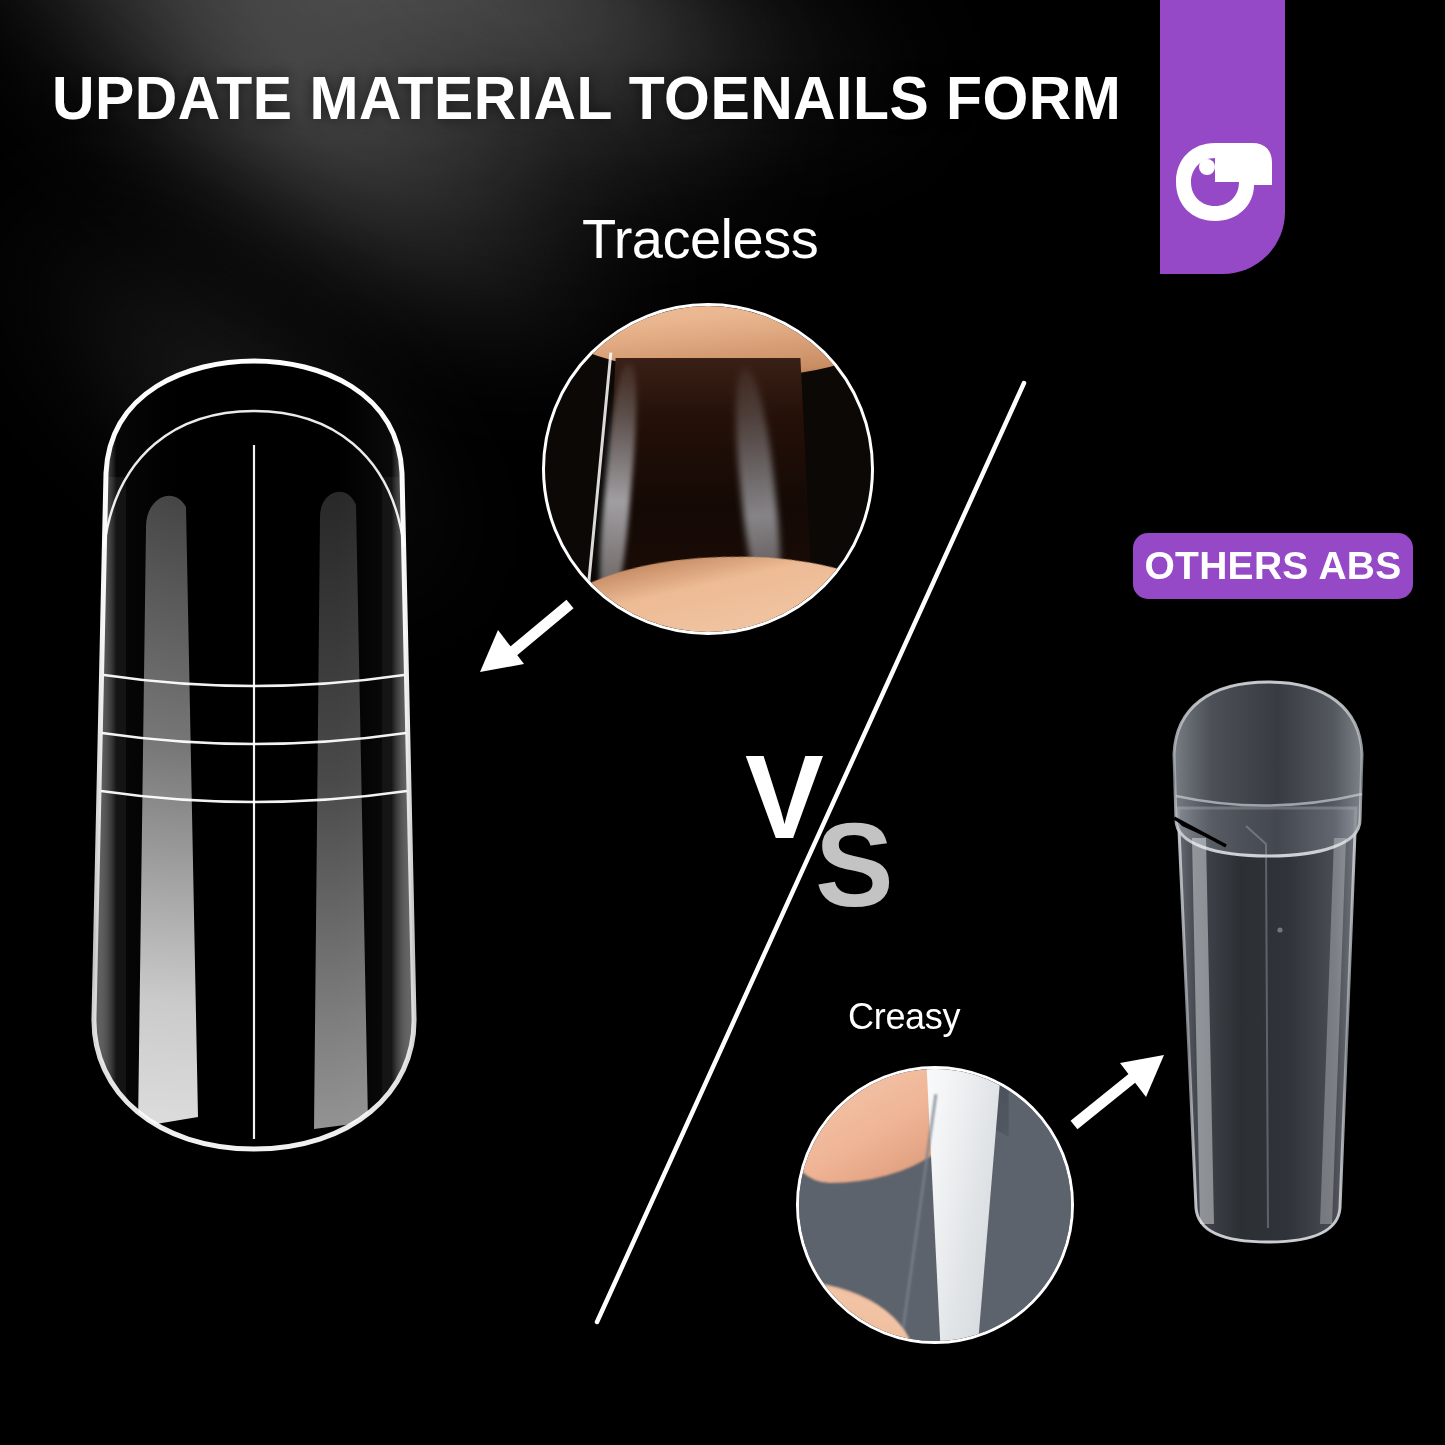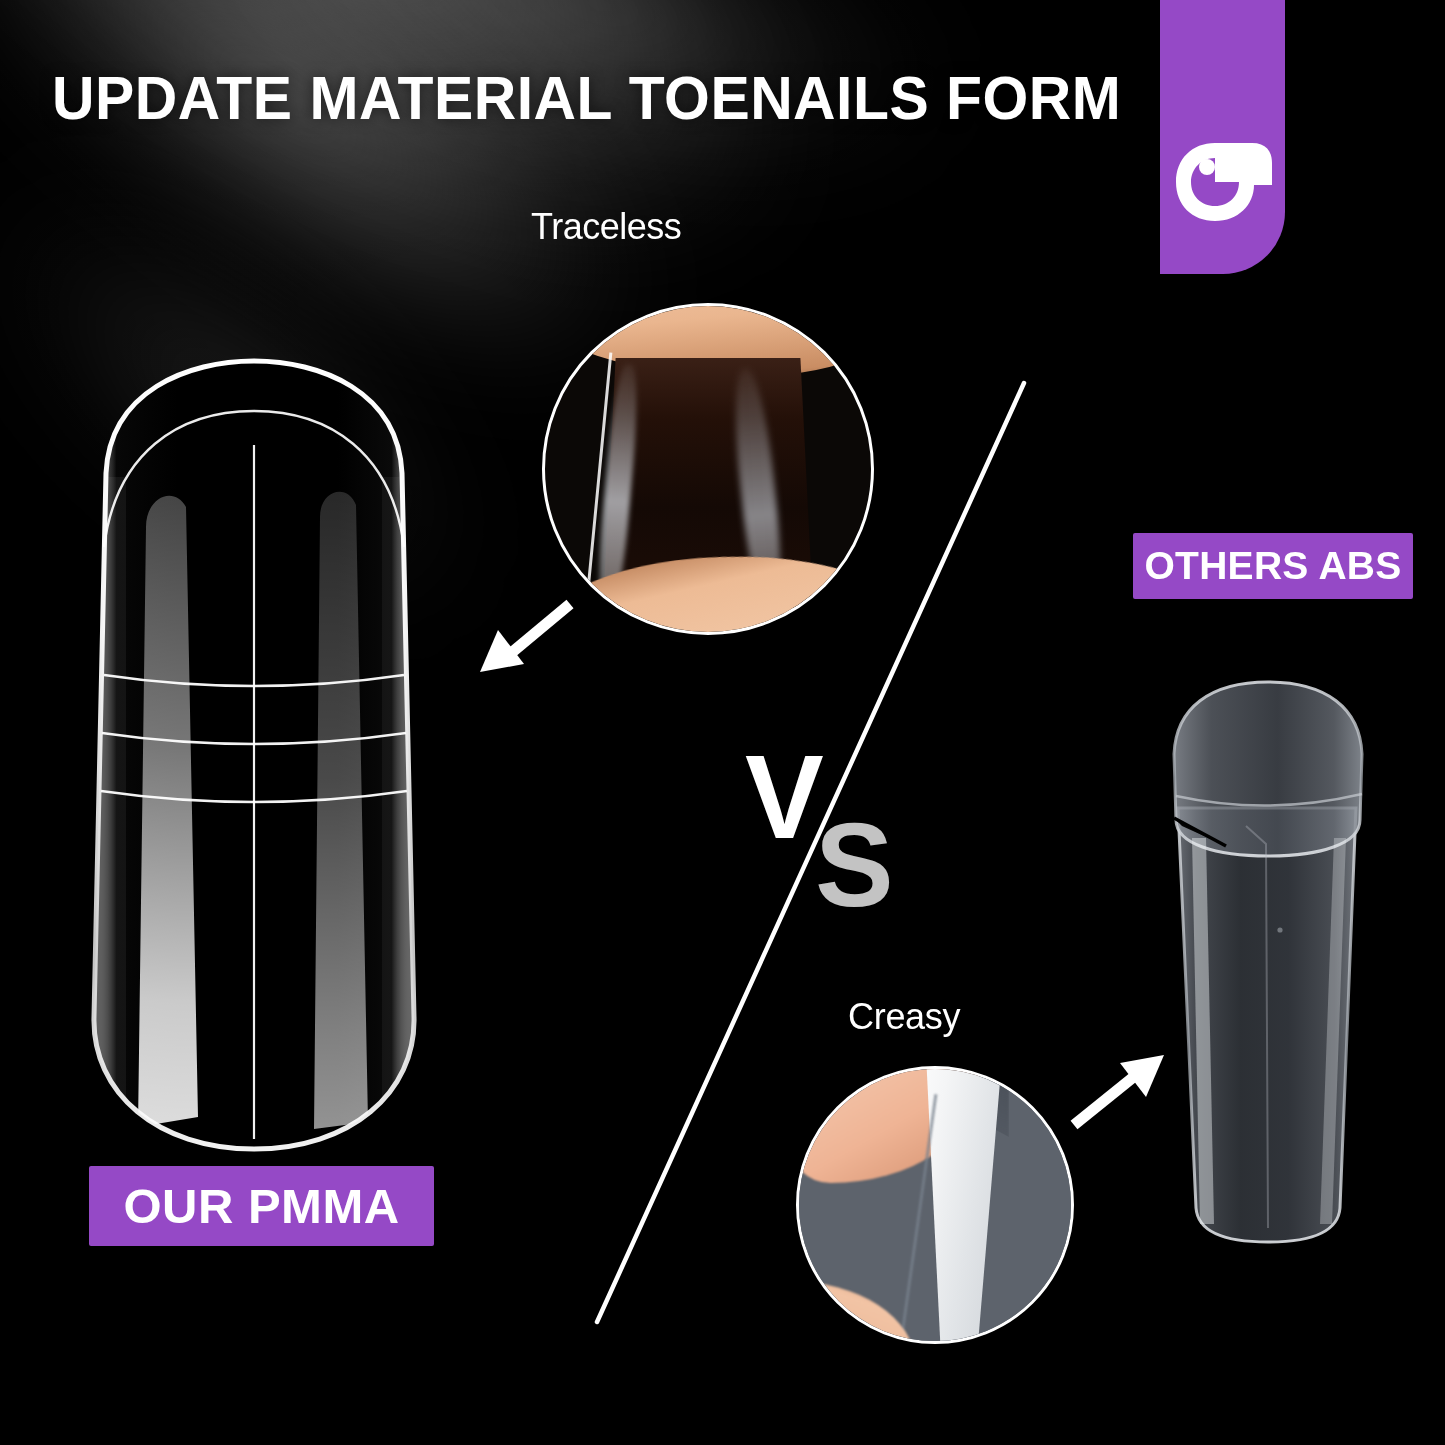--- a/index.html
+++ b/index.html
@@ -243,23 +243,23 @@
   }
 
   
   .caption {
     position: absolute;
     color: #ffffff;
     font-weight: 400;
     white-space: nowrap;
   }
   .caption-traceless {
-    left: 531px;
+    left: 582px;
     top: 206px;
-    font-size: 36px;
+    font-size: 56px;
     letter-spacing: -0.5px;
   }
   .caption-creasy {
     left: 848px;
     top: 996px;
     font-size: 36px;
     letter-spacing: -0.3px;
   }
 
   
@@ -313,21 +313,21 @@
 
   
   .badge {
     position: absolute;
     display: flex;
     align-items: center;
     justify-content: center;
     background: #9549c6;
     color: #ffffff;
     font-weight: 700;
-    border-radius: 2px;
+    border-radius: 15px;
     box-sizing: border-box;
   }
   .badge-pmma {
     left: 89px;
     top: 1166px;
     width: 345px;
     height: 80px;
     font-size: 49px;
     letter-spacing: 0.5px;
   }
@@ -431,21 +431,20 @@
       <path d="M22 190 C 34 96 96 54 172 54 C 248 54 310 96 322 190" fill="none" stroke="#ffffff" stroke-width="2.4" opacity="0.92"></path>
 
       <line x1="172" y1="88" x2="172" y2="782" stroke="#ffffff" stroke-width="2.2" opacity="0.95"></line>
 
       <path d="M22 318 Q 172 340 322 318" fill="none" stroke="#ffffff" stroke-width="2.6" opacity="0.95"></path>
       <path d="M20 376 Q 172 398 324 376" fill="none" stroke="#ffffff" stroke-width="2.6" opacity="0.95"></path>
       <path d="M19 434 Q 172 456 325 434" fill="none" stroke="#ffffff" stroke-width="2.6" opacity="0.95"></path>
     </svg>
   </div>
 
-  <div class="badge badge-pmma">OUR PMMA</div>
 
   <div class="caption caption-traceless">Traceless</div>
 
   <div class="callout callout-traceless">
     <div class="tl-skin-top"></div>
     <div class="tl-tip"></div>
     <div class="tl-gloss-l"></div>
     <div class="tl-gloss-r"></div>
     <div class="tl-edge"></div>
     <div class="tl-skin-bot"></div>

